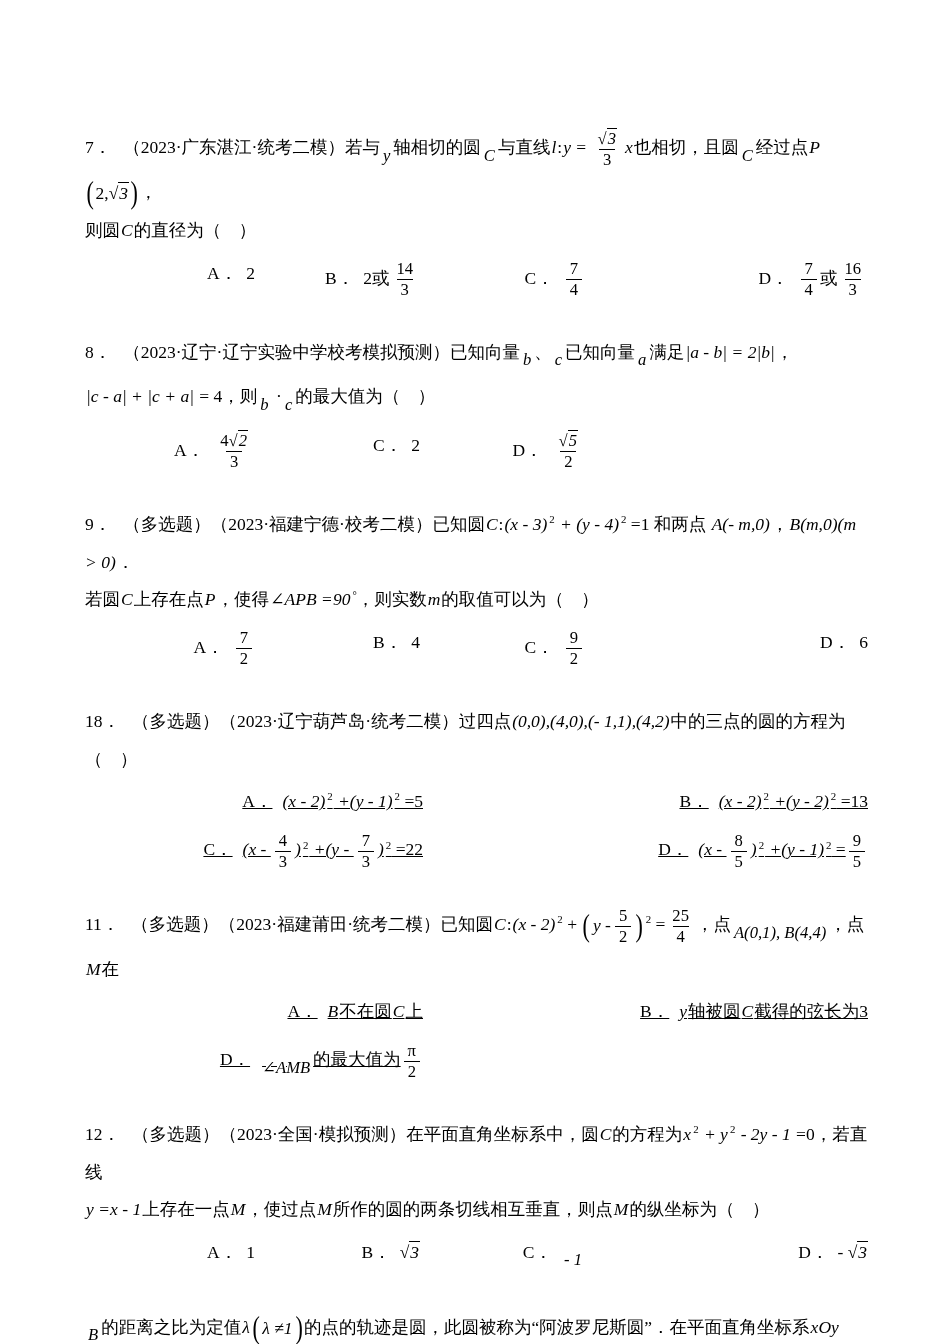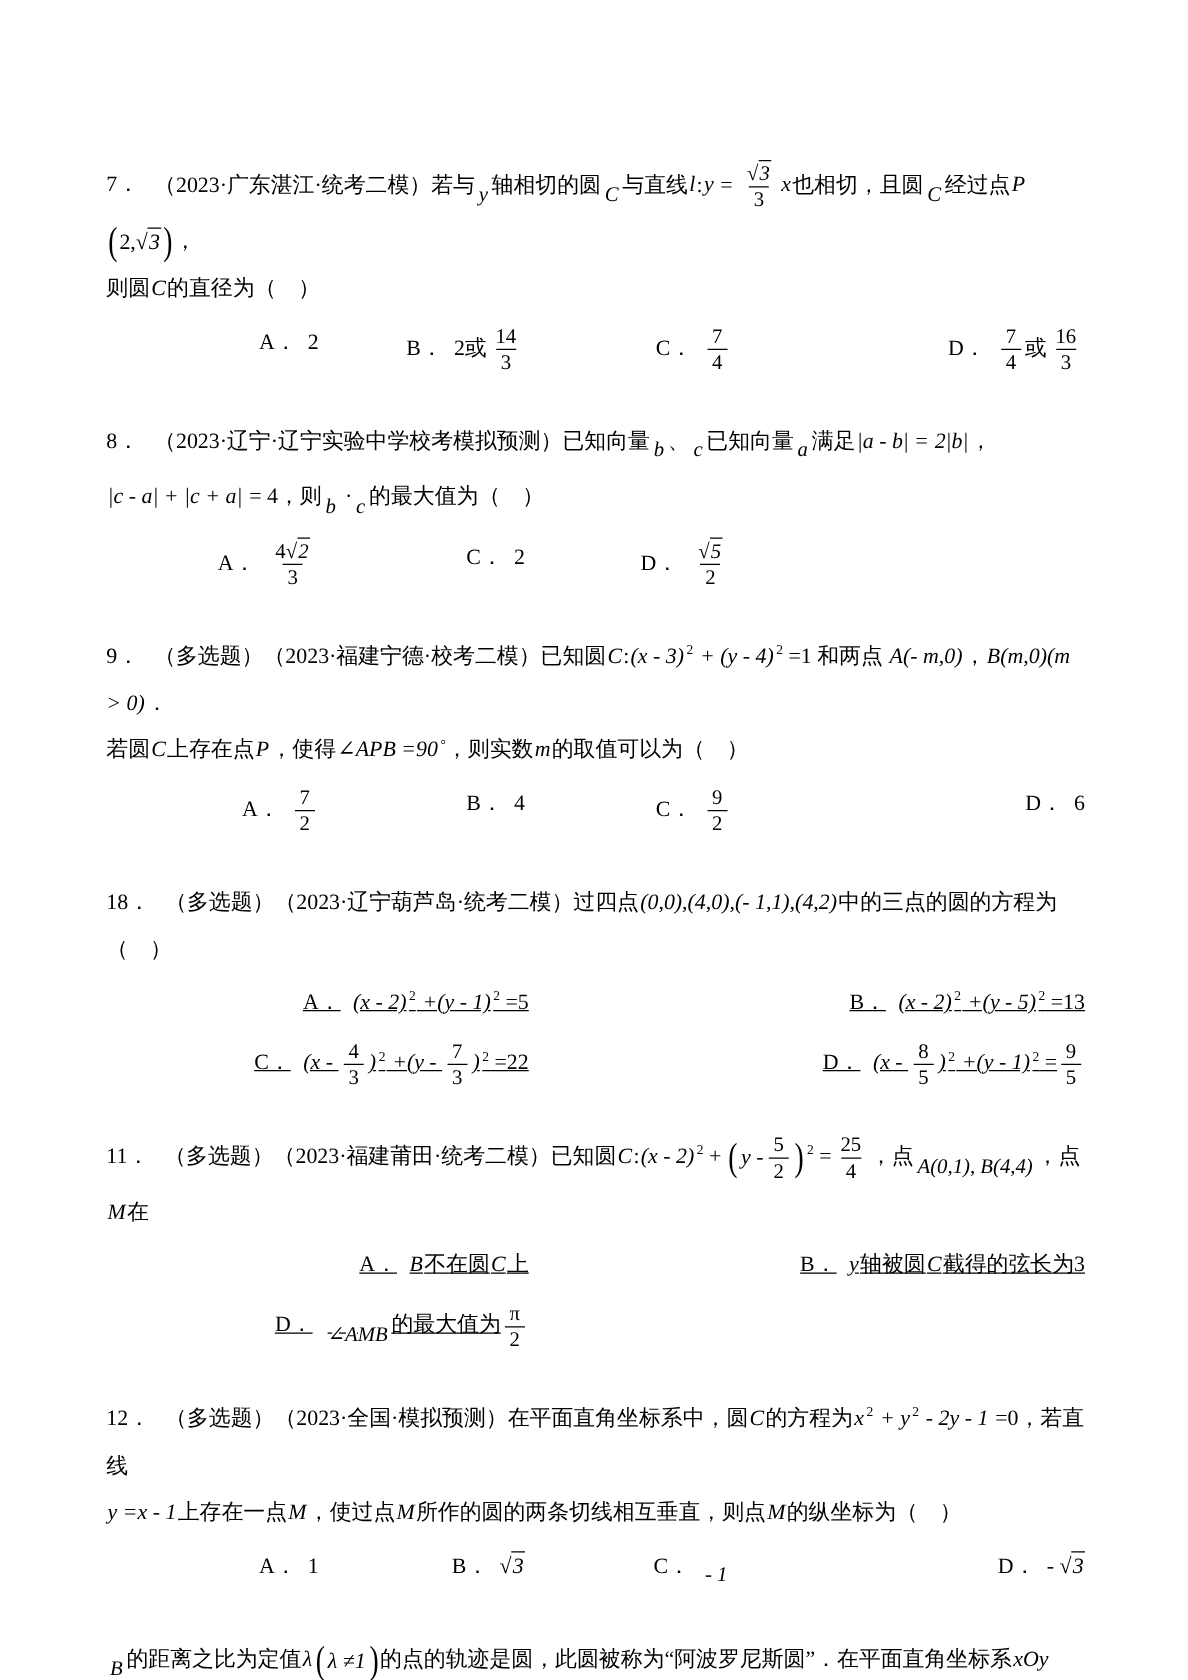--- a/index.html
+++ b/index.html
@@ -95,21 +95,21 @@
                 <span class="fd">2</span>
               </span></span></div>
           <div class="option"><span class="olabel">D．</span><span class="obody"><span class="rtxt">6</span></span></div>
         </div>
       </div>
       <div class="question">
         <div class="qline"><span class="qnum">18．</span><span class="bold">（多选题）（2023·辽宁葫芦岛·统考二模）</span><span class="rtxt">过四点</span><span class="mi">(0,0),(4,0),(- 1,1),(4,2)</span><span class="rtxt">中的三点的圆的方程为</span></div>
         <div class="qline"><span class="rtxt">（　）</span></div>
         <div class="options two">
           <div class="option"><span class="olabel">A．</span><span class="obody"><span class="mi">(x - 2)</span><span class="supv">2</span><span class="mi"> +(y - 1)</span><span class="supv">2</span><span class="rtxt"> =5</span></span></div>
-          <div class="option"><span class="olabel">B．</span><span class="obody"><span class="mi">(x - 2)</span><span class="supv">2</span><span class="mi"> +(y - 5)</span><span class="supv">2</span><span class="rtxt"> =13</span></span></div>
+          <div class="option"><span class="olabel">B．</span><span class="obody"><span class="mi">(x - 2)</span><span class="supv">2</span><span class="mi"> +(y - 2)</span><span class="supv">2</span><span class="rtxt"> =13</span></span></div>
           <div class="option"><span class="olabel">C．</span><span class="obody"><span class="mi">(x - </span><span class="fr">
                 <span class="fn">4</span>
                 <span class="fd">3</span>
               </span><span class="mi">)</span><span class="supv">2</span><span class="mi"> +(y - </span><span class="fr">
                 <span class="fn">7</span>
                 <span class="fd">3</span>
               </span><span class="mi">)</span><span class="supv">2</span><span class="rtxt"> =22</span></span></div>
           <div class="option"><span class="olabel">D．</span><span class="obody"><span class="mi">(x - </span><span class="fr">
                 <span class="fn">8</span>
                 <span class="fd">5</span>

